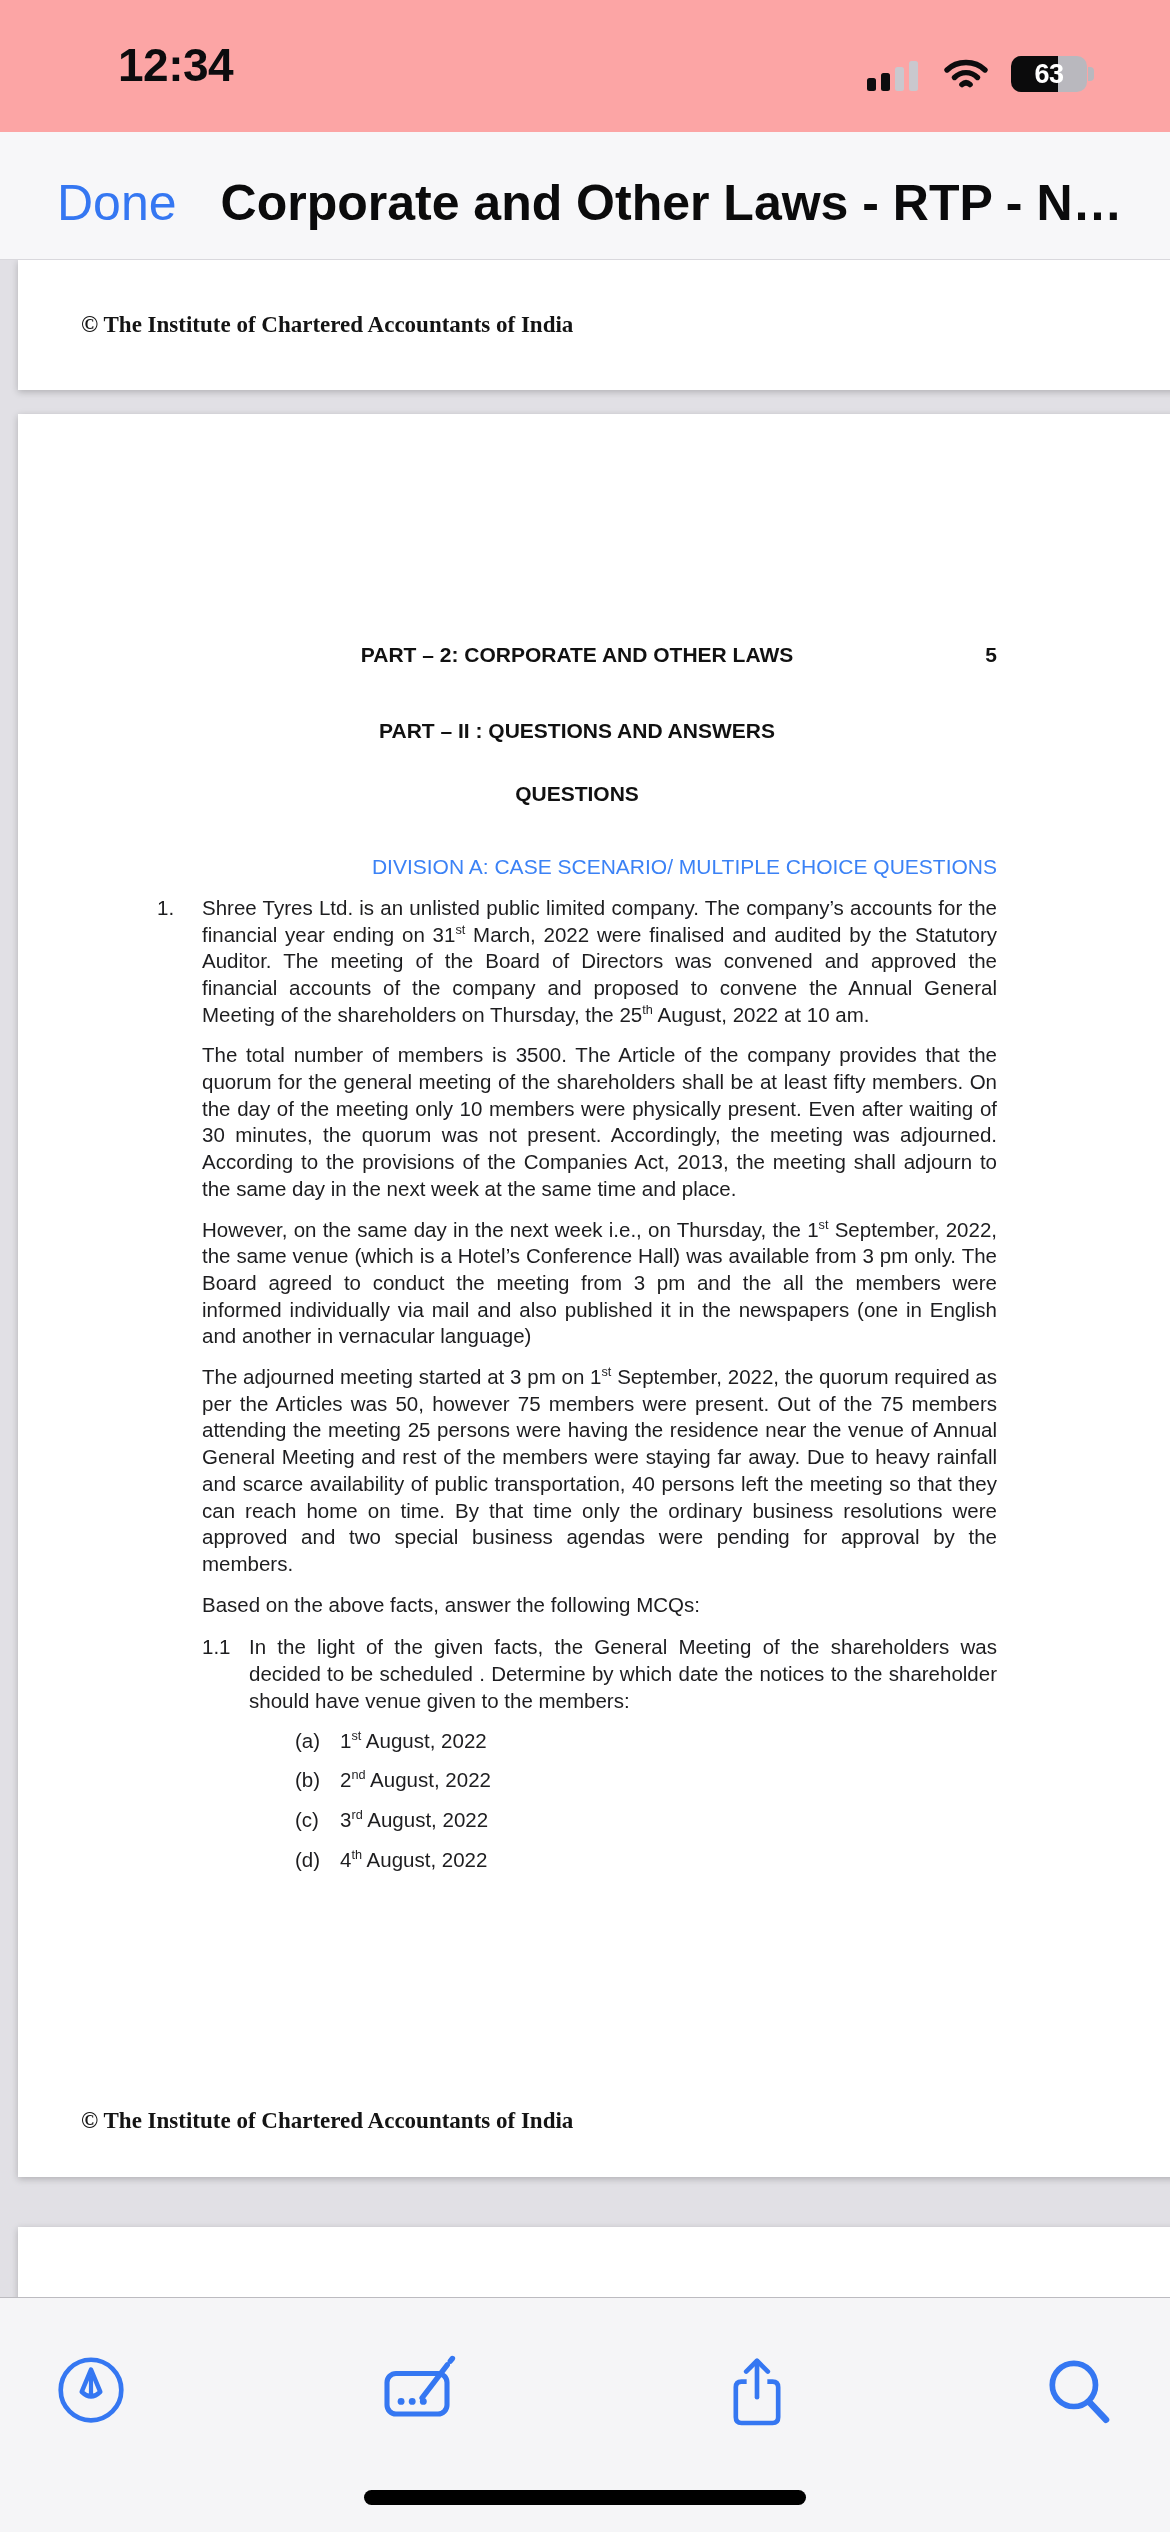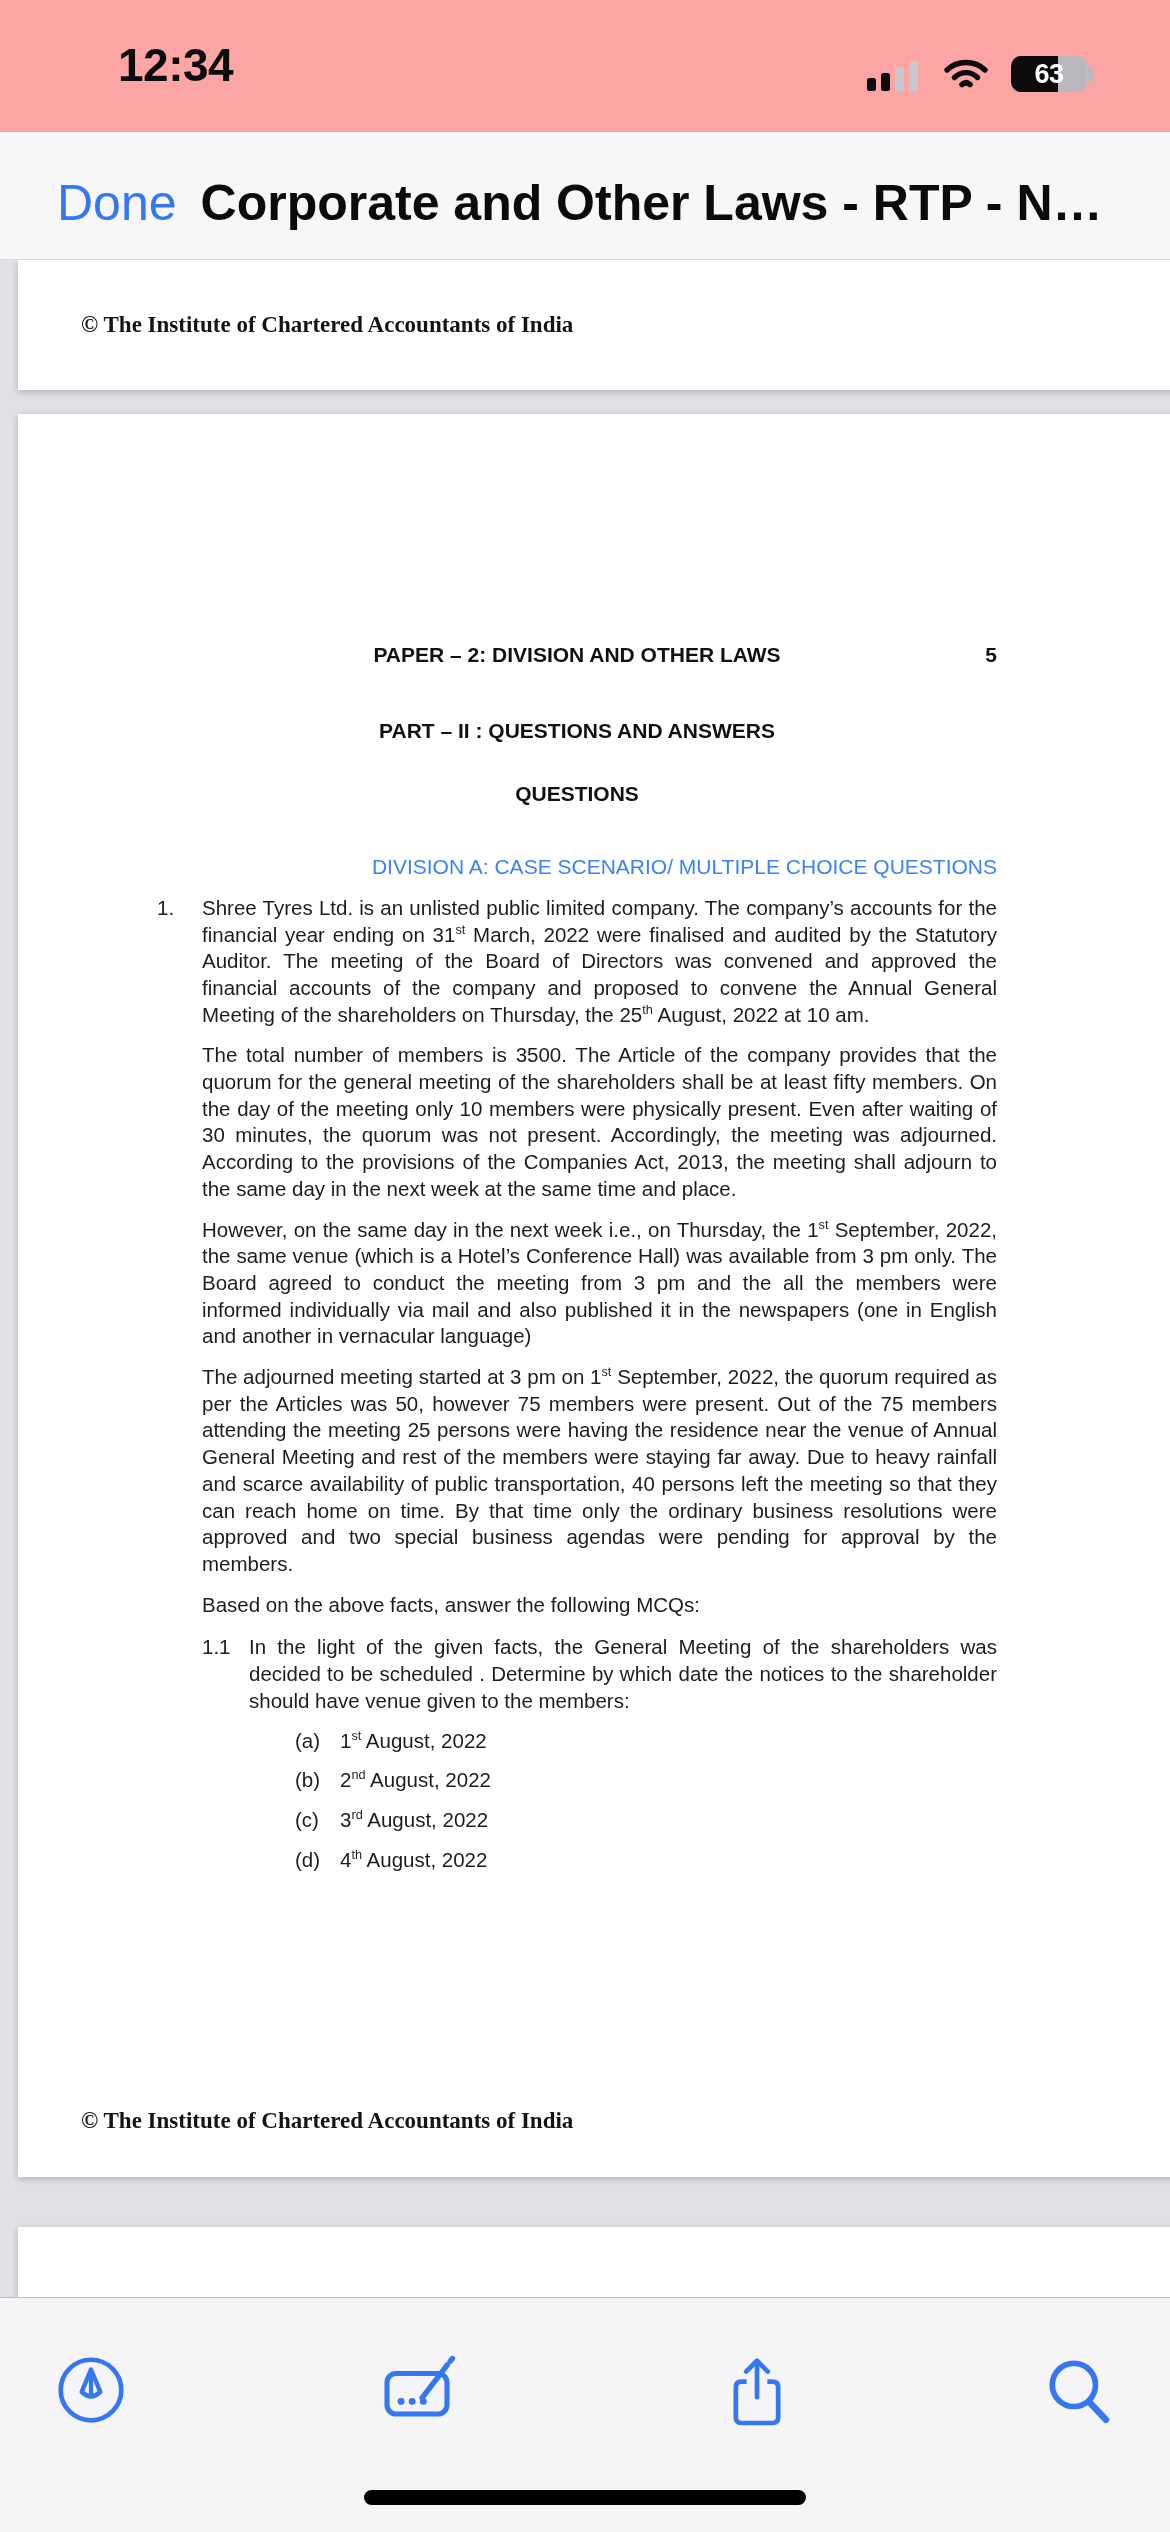--- a/index.html
+++ b/index.html
@@ -34,21 +34,21 @@
   .nav-bar{
     position:absolute;top:132px;left:0;width:100%;height:128px;
     background:#f7f7f9;border-bottom:1px solid #d9d8dd;z-index:5;
     display:flex;align-items:center;box-sizing:border-box;padding:14px 28px 0 57px;
   }
   .done-btn{
     font-size:50px;color:#3577f2;font-weight:400;background:none;border:none;
     padding:0;margin:0;font-family:inherit;cursor:pointer;flex:0 0 auto;
   }
   .nav-title{
-    font-size:50px;font-weight:700;color:#0b0b0c;margin-left:24px;
+    font-size:50px;font-weight:700;color:#0b0b0c;margin-left:44px;
     white-space:nowrap;overflow:hidden;text-overflow:ellipsis;max-width:930px;
   }
   
   .doc-viewport{
     position:absolute;top:260px;left:6px;width:100%;height:2037px;
     background:#e1e0e5;box-sizing:border-box;margin-left:12px;
   }
   .pdf-page{
     background:#fff;position:relative;
     box-shadow:0 2px 7px rgba(0,0,0,.22);
@@ -133,21 +133,21 @@
 
     <div class="pdf-page page-frag-top">
       <div class="copyright top">© The Institute of Chartered Accountants of India</div>
     </div>
 
     <div class="page-gap"></div>
 
     <div class="pdf-page page-main pdf-text">
 
       <div class="h-row">
-        <span>PAPER – 2: DIVISION AND OTHER LAWS</span>
+        <span>PART – 2: CORPORATE AND OTHER LAWS</span>
         <span class="h-pageno">5</span>
       </div>
 
       <div class="h-row h-part">PART – II : QUESTIONS AND ANSWERS</div>
       <div class="h-row h-questions">QUESTIONS</div>
       <div class="h-division">DIVISION A: CASE SCENARIO/ MULTIPLE CHOICE QUESTIONS</div>
 
       <div class="q-block">
         <span class="q-num">1.</span>
         <p>Shree Tyres Ltd. is an unlisted public limited company. The company’s accounts for the financial year ending on 31<sup>st</sup> March, 2022 were finalised and audited by the Statutory Auditor. The meeting of the Board of Directors was convened and approved the financial accounts of the company and proposed to convene the Annual General Meeting of the shareholders on Thursday, the 25<sup>th</sup> August, 2022 at 10 am.</p>

